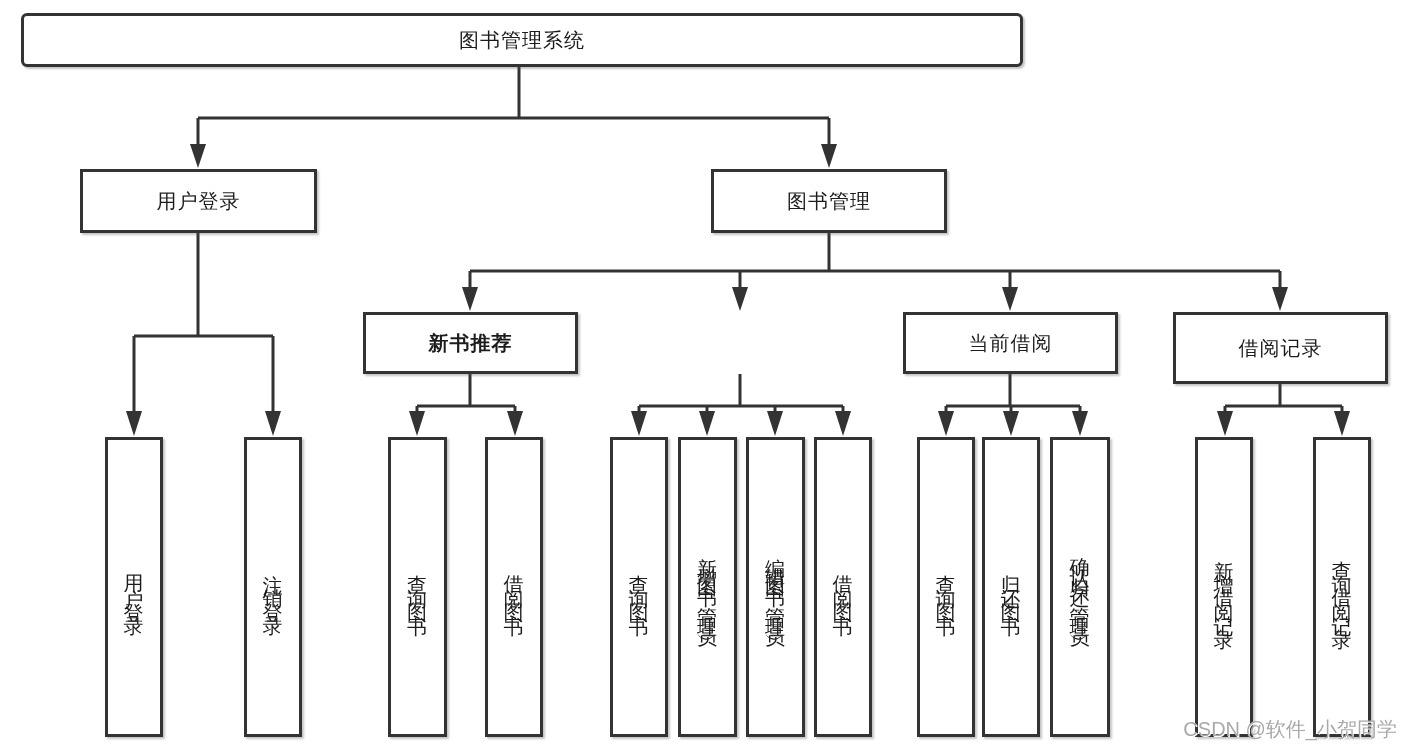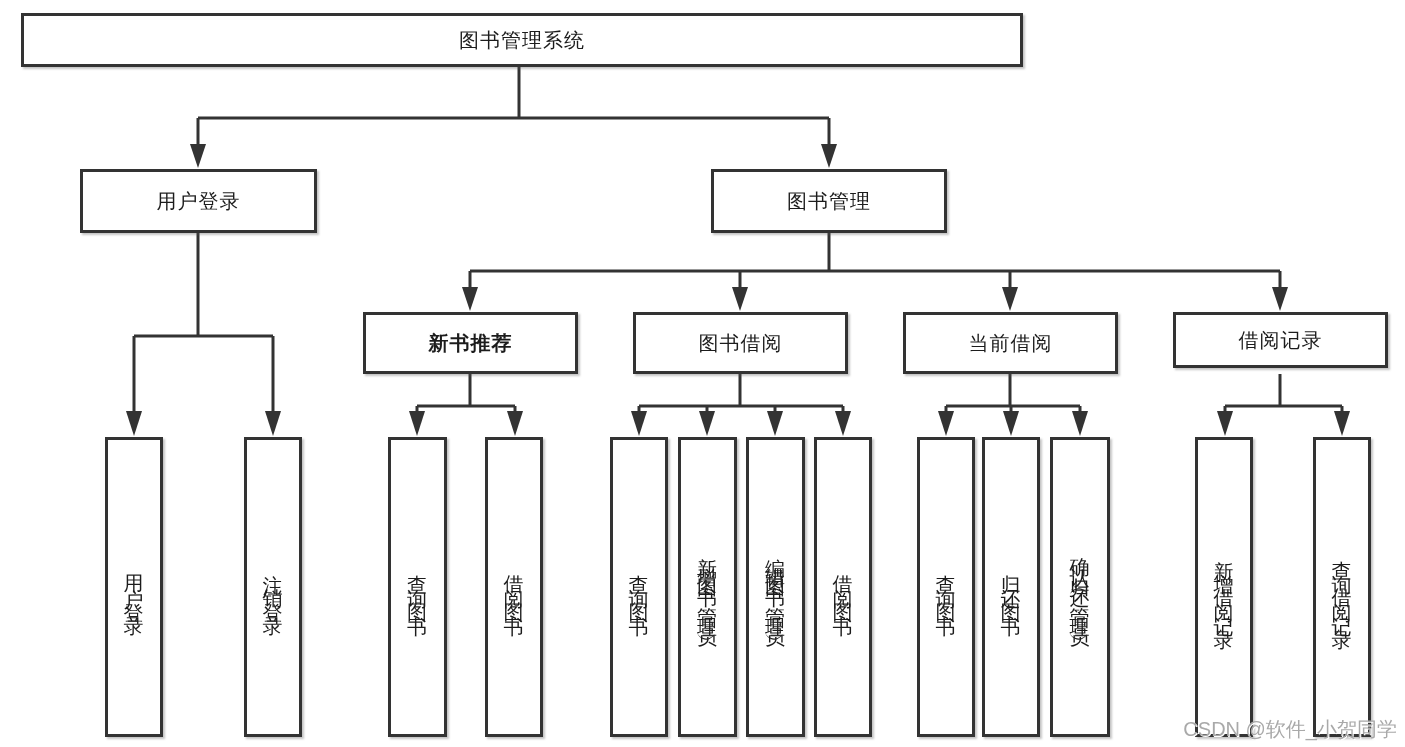--- a/index.html
+++ b/index.html
@@ -115,29 +115,28 @@
     <g>
       <path d="M1280 374 V406"></path>
       <path d="M1225 406 H1342"></path>
       <path d="M1225 406 V413"></path>
       <polygon points="1217,411 1233,411 1225,436"></polygon>
       <path d="M1342 406 V413"></path>
       <polygon points="1334,411 1350,411 1342,436"></polygon>
     </g>
   </svg>
 
-  <div class="node hnode" style="left:21px;top:13px;width:1002px;height:54px;">图书管理系统</div>
+  <div class="node hnode" style="left:21px;top:13px;width:1002px;height:54px;border-radius:6px;">图书管理系统</div>
 
   <div class="node hnode" style="left:80px;top:169px;width:237px;height:64px;">用户登录</div>
   <div class="node hnode" style="left:711px;top:169px;width:236px;height:64px;">图书管理</div>
 
   <div class="node hnode" style="left:363px;top:312px;width:215px;height:62px;font-weight:bold;">新书推荐</div>
-  <div class="node hnode" style="left:633px;top:312px;width:215px;height:62px;">图书借阅</div>
   <div class="node hnode" style="left:903px;top:312px;width:215px;height:62px;">当前借阅</div>
-  <div class="node hnode" style="left:1173px;top:312px;width:215px;height:56px;">借阅记录</div>
+  <div class="node hnode" style="left:1173px;top:312px;width:215px;height:72px;">借阅记录</div>
 
   <div class="node vnode" style="left:105px;top:437px;width:58px;height:300px;">用户登录</div>
   <div class="node vnode" style="left:244px;top:437px;width:58px;height:300px;">注销登录</div>
 
   <div class="node vnode" style="left:388px;top:437px;width:59px;height:300px;">查询图书</div>
   <div class="node vnode" style="left:485px;top:437px;width:58px;height:300px;">借阅图书</div>
 
   <div class="node vnode" style="left:610px;top:437px;width:58px;height:300px;">查询图书</div>
   <div class="node vnode tight" style="left:678px;top:437px;width:59px;height:300px;">新增图书（管理员）</div>
   <div class="node vnode tight" style="left:746px;top:437px;width:59px;height:300px;">编辑图书（管理员）</div>

